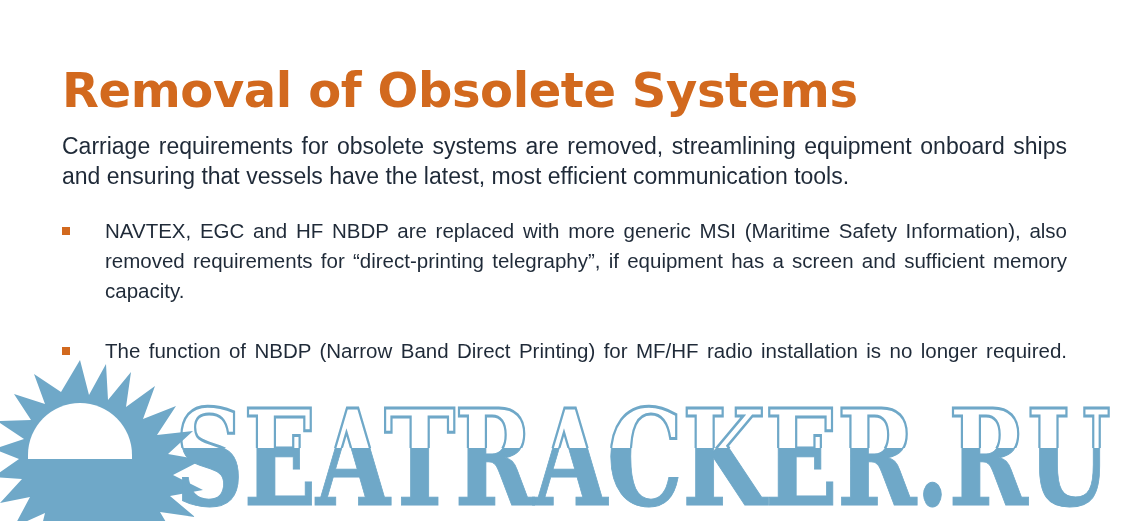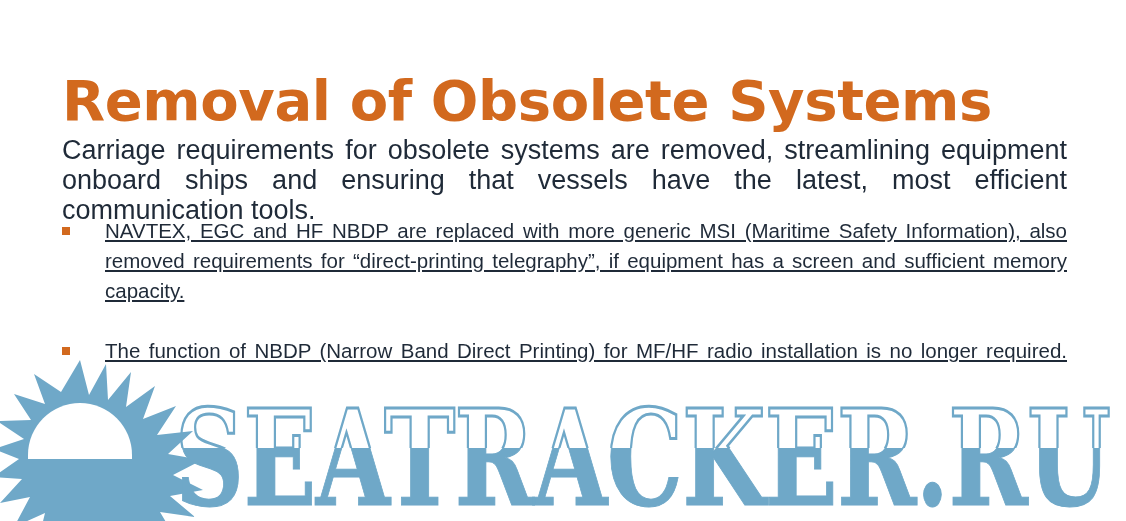--- a/index.html
+++ b/index.html
@@ -37,34 +37,34 @@
     width: 1126px;
     height: 521px;
     z-index: 2;
   }
 
   #slide-title {
     position: absolute;
     left: 62px;
     top: 31px;
     font-family: "DejaVu Sans", sans-serif;
-    font-size: 56px;
+    font-size: 48px;
     font-weight: bold;
     letter-spacing: -0.4px;
     color: #D2691E;
     line-height: 1.15;
     white-space: nowrap;
   }
 
   #intro-paragraph {
     position: absolute;
     left: 62px;
     top: 108px;
     width: 1005px;
-    font-size: 27px;
+    font-size: 23px;
     line-height: 30px;
     color: #1F2A38;
     text-align: justify;
     text-justify: inter-word;
   }
 
   #bullet-list {
     position: absolute;
     left: 62px;
     top: 216px;
@@ -85,21 +85,20 @@
   .bullet-marker {
     position: absolute;
     left: 0px;
     top: 11px;
     width: 8px;
     height: 8px;
     background: #D2691E;
   }
   .bullet-text {
     display: block;
-    text-decoration: underline;
   }
   
   .bullet-item .bullet-text::after {
     content: "";
     display: inline-block;
     width: 100%;
   }
 
   
   .wm-word {

